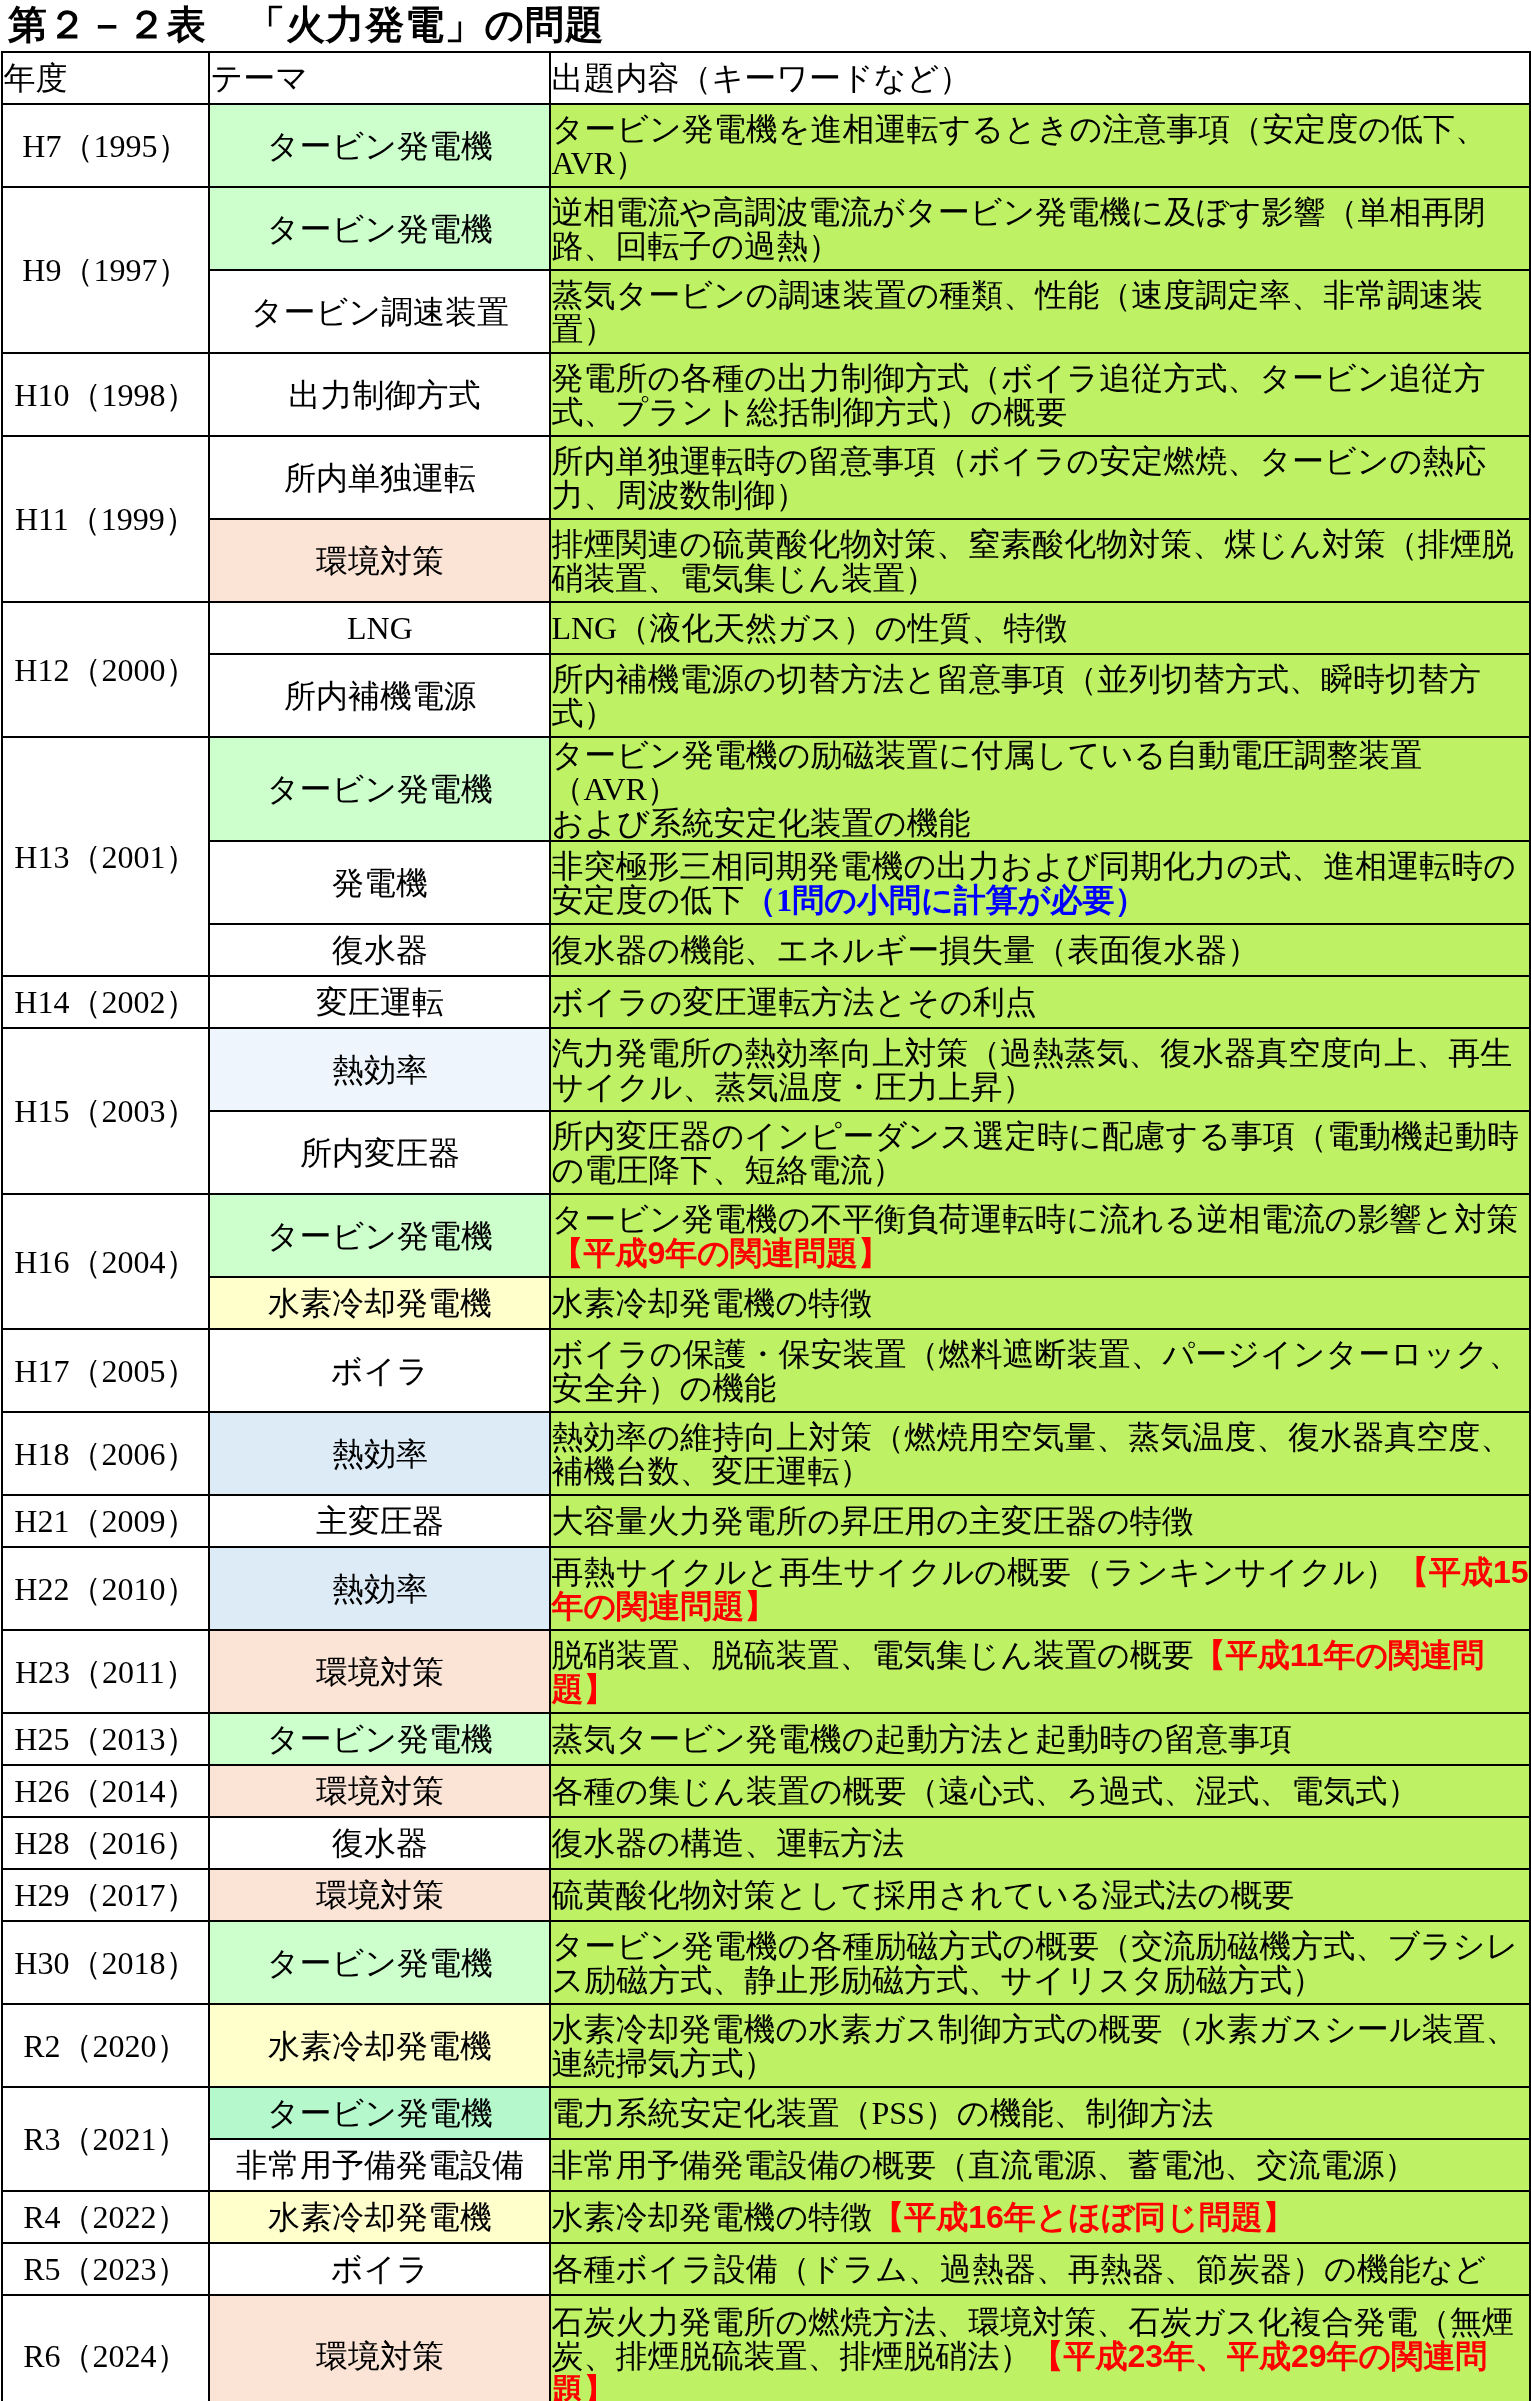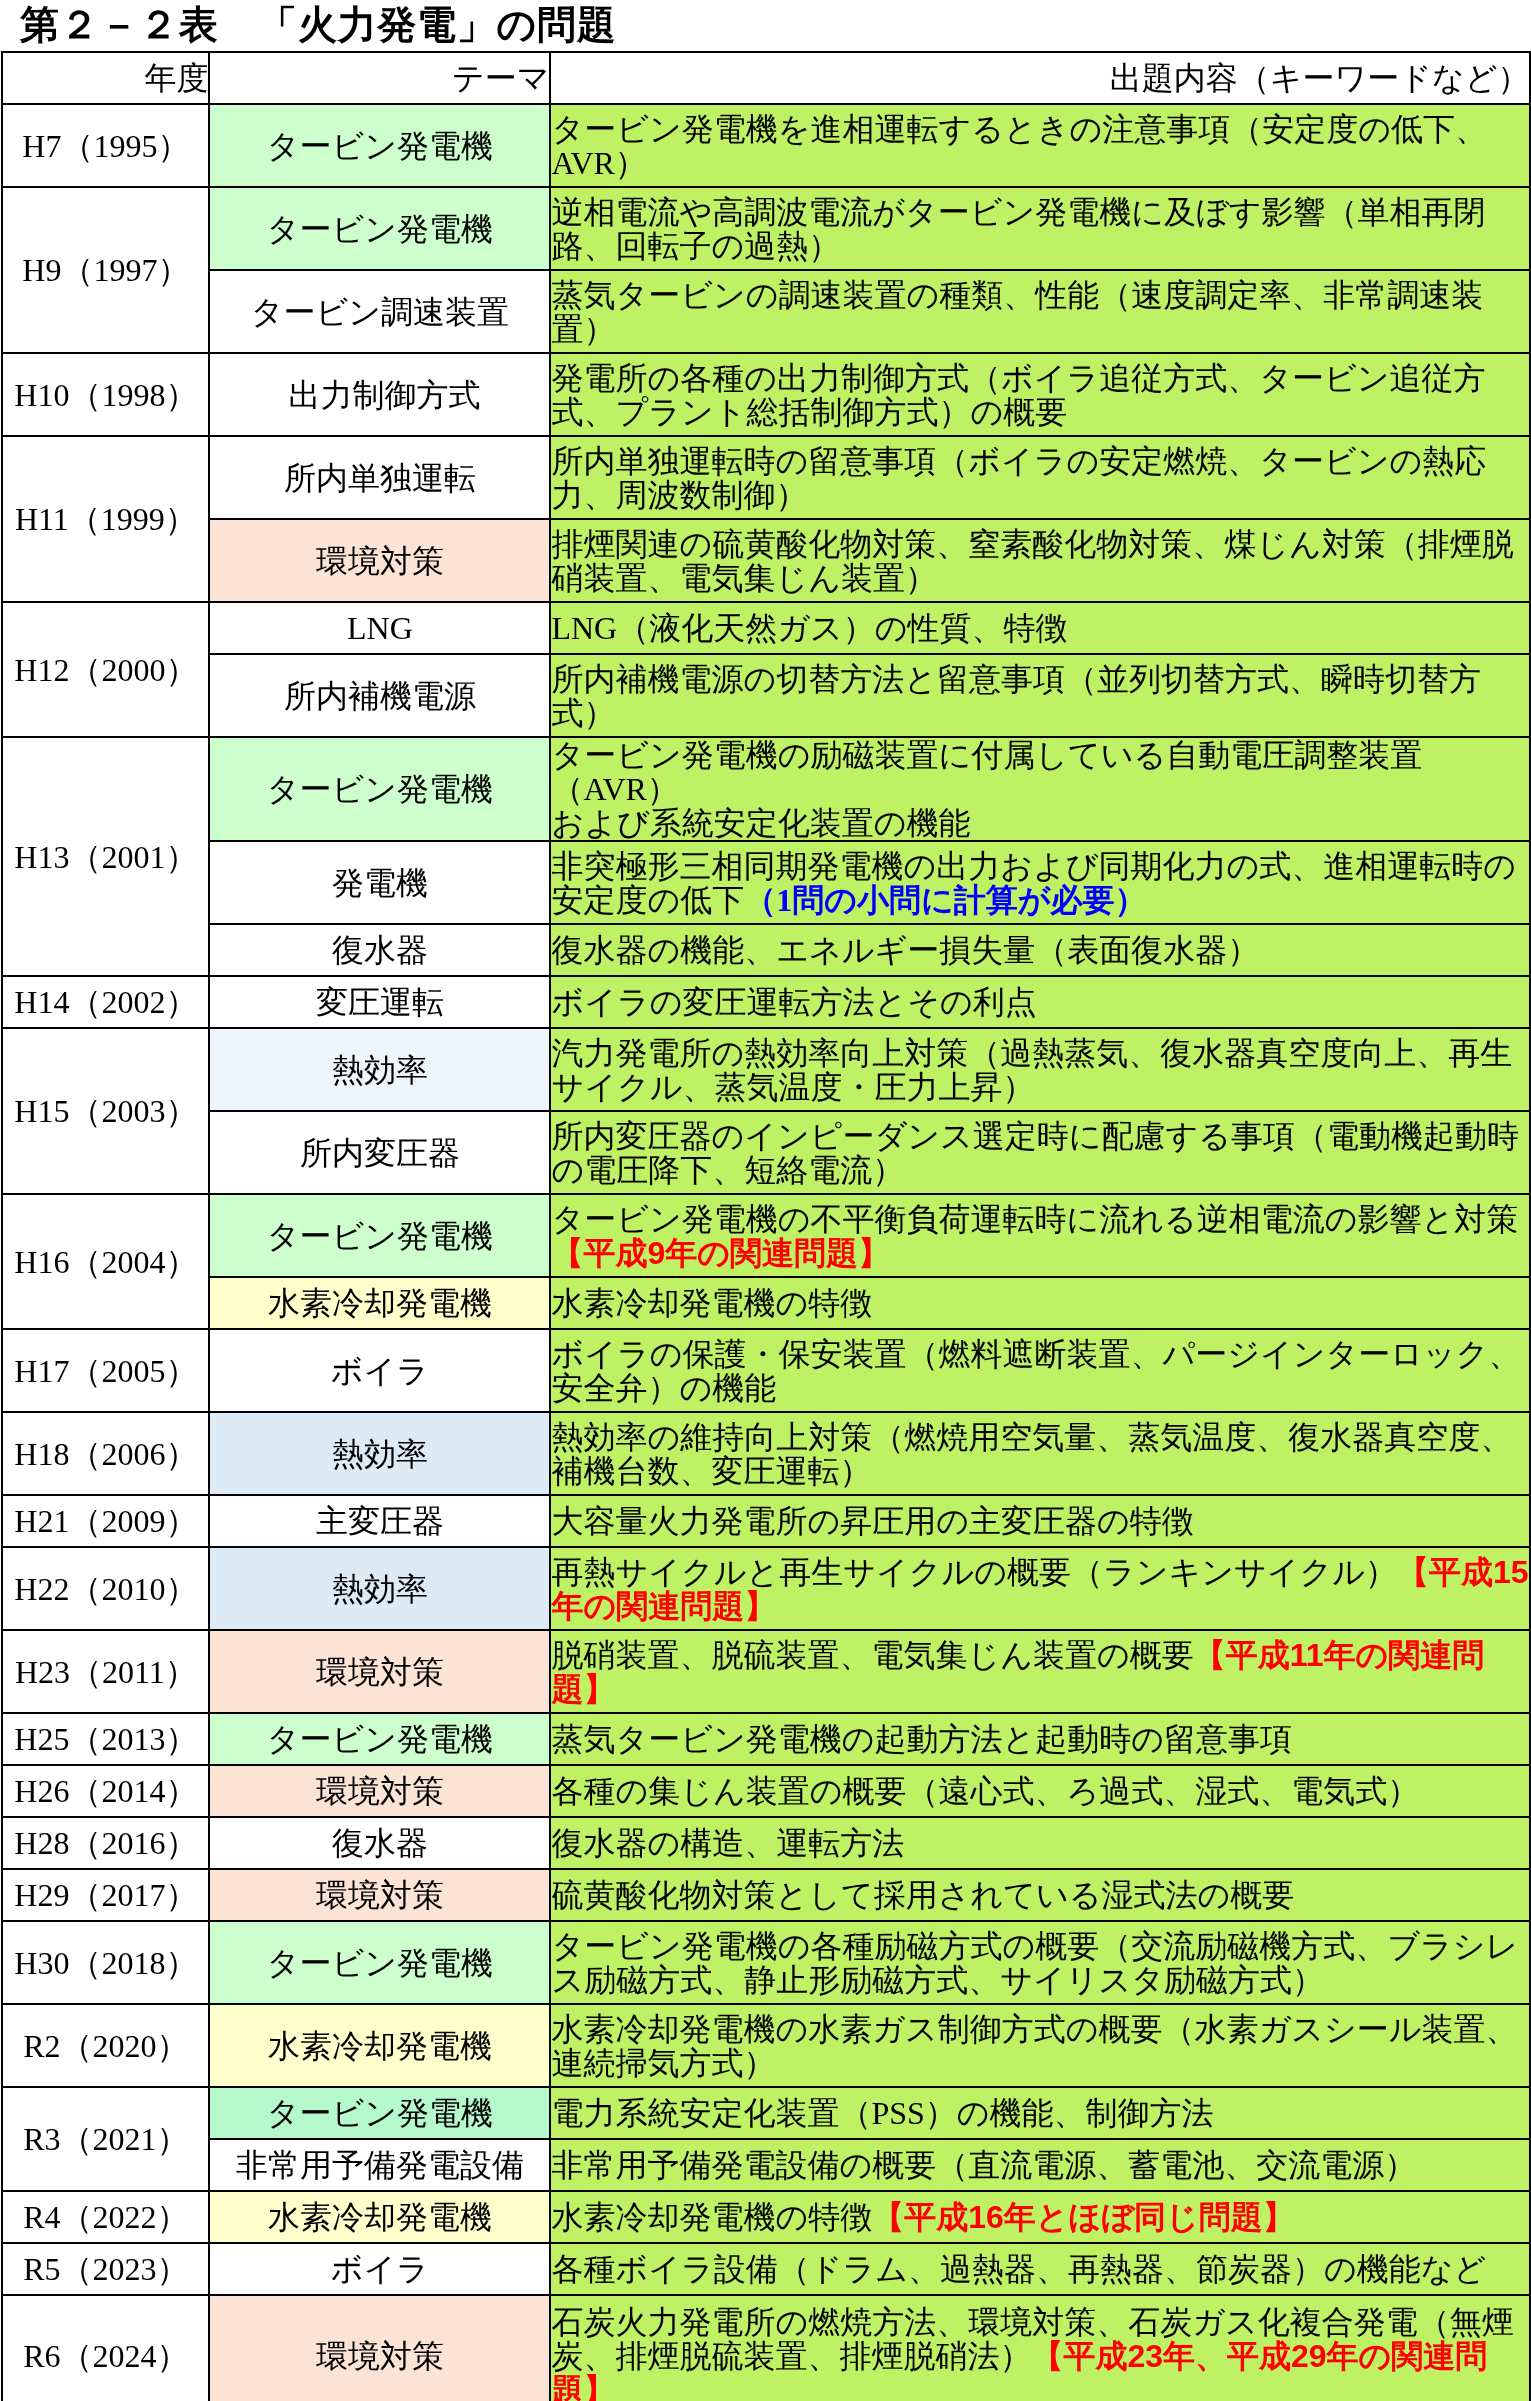--- a/index.html
+++ b/index.html
@@ -2,21 +2,21 @@
 <html style="font-size:11px"><head>
   <meta charset="utf-8">
   <style>
     html, body { margin: 0; padding: 0; background: #ffffff; }
     body {
       width: 1532px; height: 2401px; position: relative; overflow: hidden;
       font-family: "Liberation Serif", "DejaVu Serif", serif;
       color: #000000;
     }
     .title {
-      position: absolute; left: 20px; top: 1.4px;
+      position: absolute; left: 8px; top: 1.4px;
       font-family: "Liberation Sans", "DejaVu Sans", sans-serif;
       font-weight: bold; font-size: 39px; line-height: 47px;
       white-space: pre; letter-spacing: 0.7px;
     }
     table.grid {
       position: absolute; left: 1.4px; top: 51px; width: 1529px;
       border-collapse: collapse; table-layout: fixed;
       font-size: 32px; line-height: 34px;
     }
     table.grid td, table.grid th {
@@ -24,21 +24,21 @@
       padding: 0; vertical-align: middle; overflow: hidden;
       font-weight: normal;
     }
     col.c-year { width: 207px; }
     col.c-theme { width: 341px; }
     col.c-content { width: 980px; }
     tr.hh { height: 52px; }
     tr.h1 { height: 52px; }
     tr.h2 { height: 83px; }
     tr.h3 { height: 121px; }
-    th { text-align: right; }
+    th { text-align: left; }
     td.yr { text-align: center; padding-right: 19.3px; background: #ffffff; }
     td.tm { text-align: center; background: #ffffff; }
     td.ct { text-align: left; padding-left: 4.1px; padding-right: 2.8px; background: #bef264; }
     .t, .note { white-space: pre-line; }
     .note.related {
       font-family: "Liberation Sans", "DejaVu Sans", sans-serif;
       font-weight: bold;
     }
     .note.calc { font-weight: bold; }
   </style>

